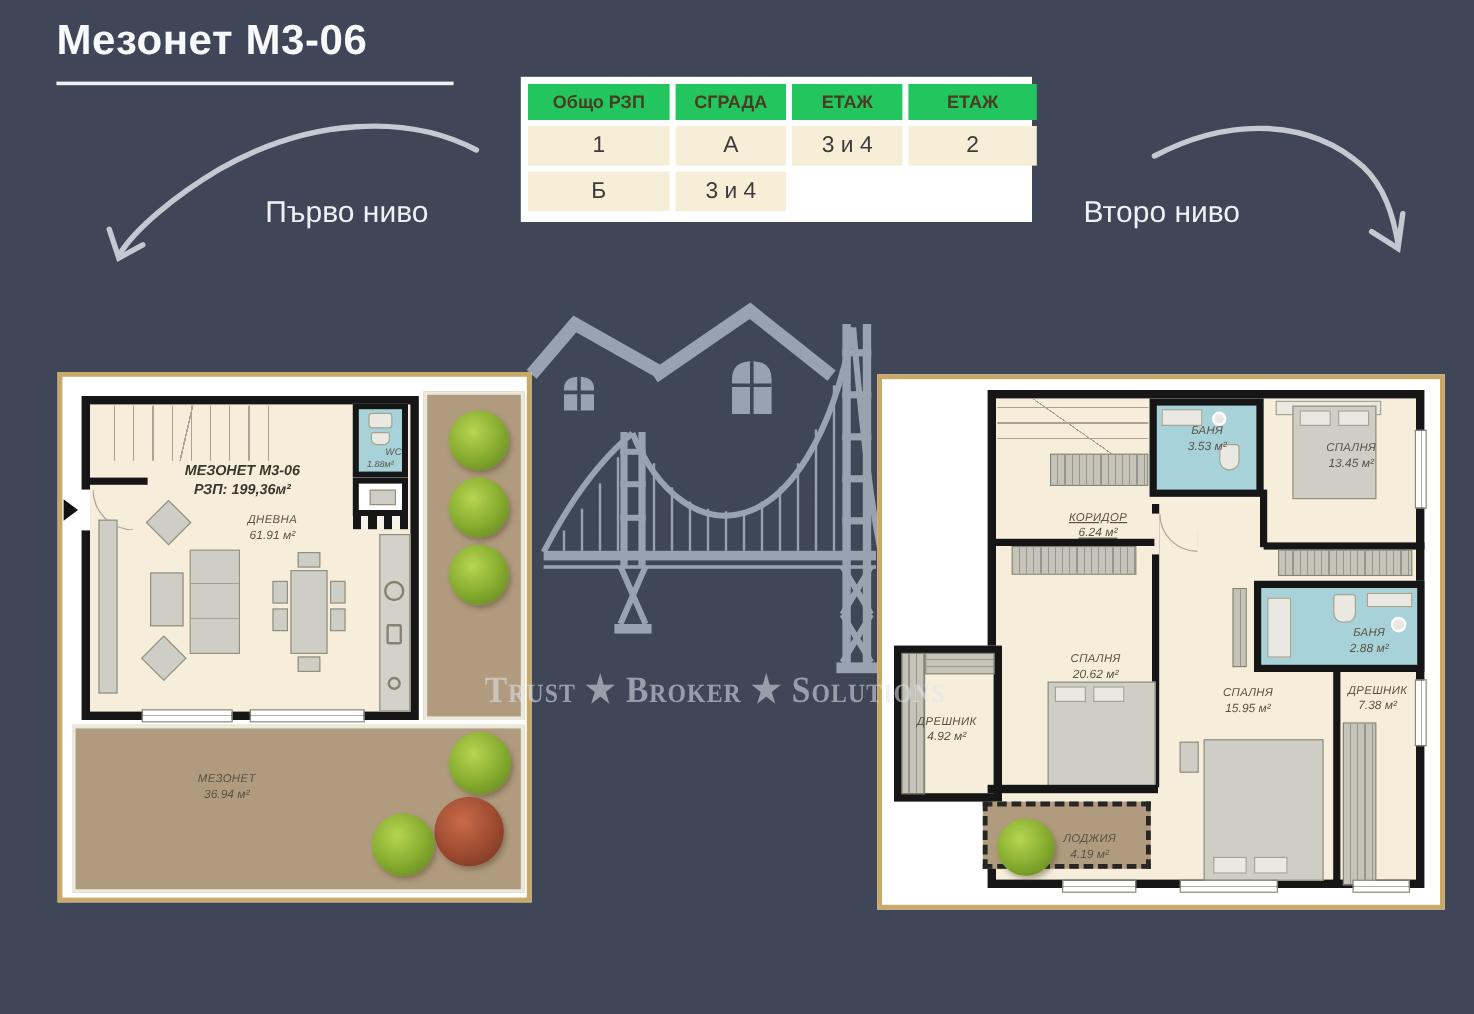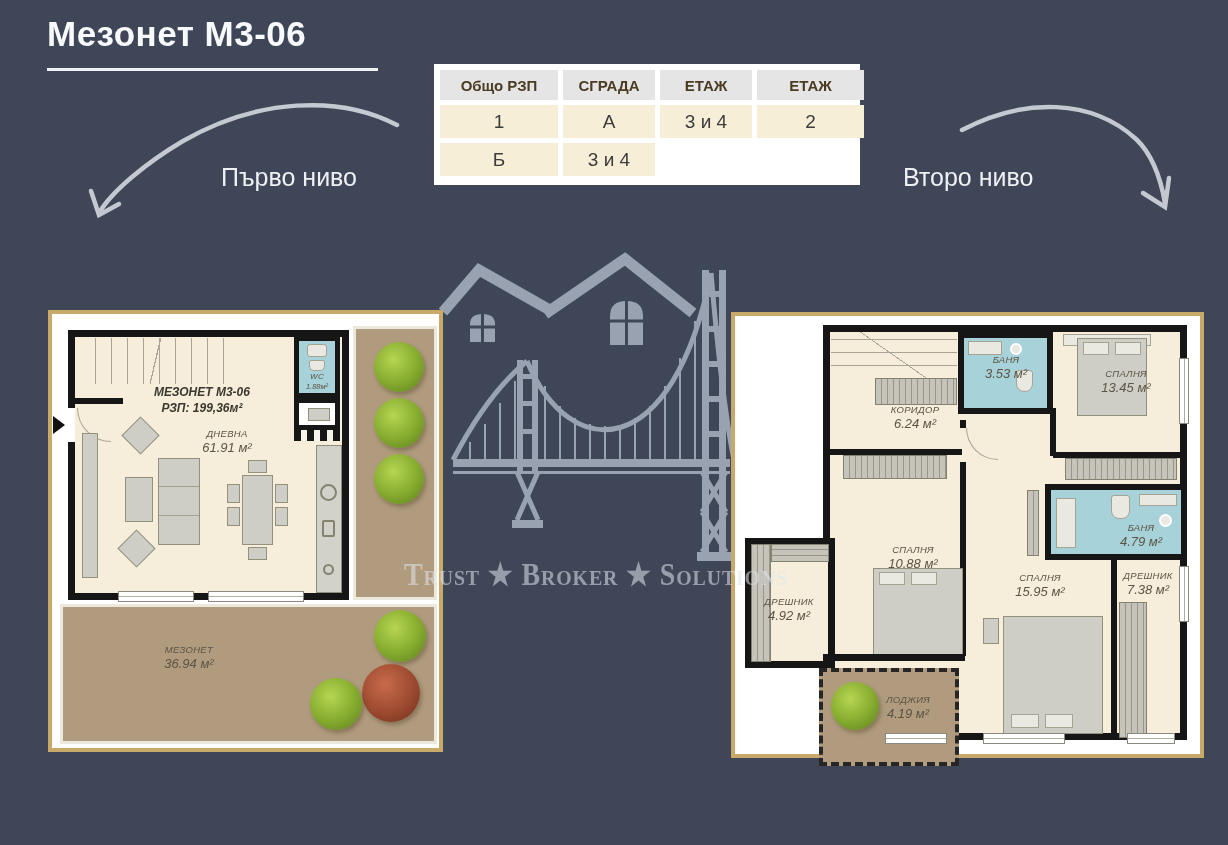--- a/index.html
+++ b/index.html
@@ -8,21 +8,21 @@
   .abs{position:absolute;box-sizing:border-box;}
 
   
   #title{left:47px;top:14px;font-size:35px;font-weight:700;color:#f7f9fb;letter-spacing:.5px;}
   #title-underline{left:47px;top:68px;width:331px;height:3px;background:#eef1f4;}
 
   
   #info-table{left:434px;top:64px;width:426px;height:121px;background:#fff;
               display:grid;grid-template-columns:118px 92px 92px 107px;
               grid-template-rows:30px 33px 33px;gap:5px;padding:6px;}
-  .th{background:#e5e5e5;color:#4a3c22;font-weight:700;font-size:15px;
+  .th{background:#22c55e;color:#4a3c22;font-weight:700;font-size:15px;
       display:flex;align-items:center;justify-content:center;}
   .td{background:#f6eed7;color:#3c3c3c;font-size:19px;
       display:flex;align-items:center;justify-content:center;}
   #total-cell{grid-column:1;grid-row:2/4;}
 
   
   .level-label{font-size:25px;color:#eef1f4;}
   #level1-label{left:221px;top:163px;}
   #level2-label{left:903px;top:163px;}
 
@@ -48,22 +48,22 @@
   .bush{border-radius:50%;background:radial-gradient(circle at 40% 35%,#b7d551,#84aa2e 55%,#5d7e1e);
         box-shadow:2px 3px 4px rgba(60,50,20,.35);}
   .bush-red{border-radius:50%;background:radial-gradient(circle at 40% 35%,#c96b4a,#9c4a30 55%,#6f2f1c);
         box-shadow:2px 3px 4px rgba(60,50,20,.35);}
   .win{background:linear-gradient(#fff 0 4px,#b0aea2 4px 5px,#fff 5px);border:1px solid #8c8a7e;}
   .winv{background:linear-gradient(90deg,#fff 0 4px,#b0aea2 4px 5px,#fff 5px);border:1px solid #8c8a7e;}
   .arc{border:1px solid #a9a596;border-top:none;border-right:none;border-radius:0 0 0 100%;}
 
   .rlabel{text-align:center;font-style:italic;color:#5a5444;line-height:1.3;pointer-events:none;}
   .rlabel .nm{display:block;font-size:9.5px;letter-spacing:.3px;}
-  .rlabel .ar{display:block;font-size:13px;}
-  .rlabel.tiny .nm{font-size:8px;}
+  .rlabel .ar{display:block;font-size:10px;}
+  .rlabel.tiny .nm{font-size:8px;text-align:right;}
   .rlabel.tiny .ar{font-size:7.5px;}
   #unit-title{text-align:center;font-style:italic;font-weight:700;color:#3a382e;
               font-size:12px;line-height:1.35;}
 
   .stairs1{background:
       repeating-linear-gradient(90deg,transparent 0 15px,#a8a596 15px 16px),
       linear-gradient(103deg,transparent 49.2%,#a8a596 49.2% 50%,transparent 50%);}
   .stairs2{background:
       repeating-linear-gradient(0deg,transparent 0 12px,#a8a596 12px 13px),
       linear-gradient(35deg,transparent 49.2%,#a8a596 49.2% 50%,transparent 50%);}
@@ -221,21 +221,21 @@
     <div class="abs bush-red" style="left:310px;top:350px;width:58px;height:58px;"></div>
     <div class="abs bush" style="left:258px;top:364px;width:52px;height:52px;"></div>
   </div>
 
   <div id="plan2" class="abs panel">
     <div class="abs cream" style="left:88px;top:9px;width:364px;height:415px;border:7px solid #161616;"></div>
     <div class="abs cream" style="left:10px;top:222px;width:90px;height:130px;border:7px solid #161616;"></div>
 
     <div class="abs stairs2" style="left:96px;top:16px;width:126px;height:46px;"></div>
     <div class="abs hatch" style="left:140px;top:62px;width:82px;height:27px;"></div>
-    <div class="abs rlabel" style="left:140px;top:88px;width:80px;">
+    <div class="abs rlabel" style="left:140px;top:110px;width:80px;text-decoration:underline;">
       <span class="nm">КОРИДОР</span>
       <span class="ar">6.24 м²</span>
     </div>
 
     <div class="abs blue" style="left:223px;top:16px;width:95px;height:82px;border:6px solid #161616;">
       <div class="abs furn-light" style="left:4px;top:3px;width:34px;height:14px;"></div>
       <div class="abs" style="left:46px;top:5px;width:12px;height:12px;border:2px solid #fff;border-radius:50%;background:#e9e8e1;"></div>
       <div class="abs furn-light" style="left:52px;top:32px;width:17px;height:22px;border-radius:3px 3px 8px 8px;"></div>
     </div>
     <div class="abs rlabel" style="left:233px;top:38px;width:76px;">
@@ -259,60 +259,60 @@
     <div class="abs cream" style="left:225px;top:112px;width:6px;height:34px;"></div>
     <div class="abs arc" style="left:231px;top:112px;width:32px;height:32px;"></div>
 
     <div class="abs wall" style="left:95px;top:133px;width:132px;height:6px;"></div>
     <div class="abs hatch" style="left:108px;top:139px;width:104px;height:24px;"></div>
     <div class="abs furn" style="left:138px;top:252px;width:90px;height:88px;"></div>
     <div class="abs furn-light" style="left:144px;top:256px;width:26px;height:13px;"></div>
     <div class="abs furn-light" style="left:176px;top:256px;width:26px;height:13px;"></div>
     <div class="abs rlabel" style="left:134px;top:228px;width:88px;">
       <span class="nm">СПАЛНЯ</span>
-      <span class="ar">10.88 м²</span>
+      <span class="ar">20.62 м²</span>
     </div>
     <div class="abs wall" style="left:88px;top:338px;width:142px;height:7px;"></div>
 
     <div class="abs hatch" style="left:16px;top:228px;width:20px;height:118px;"></div>
     <div class="abs hatch-h" style="left:36px;top:228px;width:58px;height:18px;"></div>
     <div class="abs rlabel" style="left:16px;top:280px;width:76px;">
       <span class="nm">ДРЕШНИК</span>
       <span class="ar">4.92 м²</span>
     </div>
 
     <div class="abs blue" style="left:310px;top:168px;width:142px;height:76px;border:6px solid #161616;">
       <div class="abs furn-light" style="left:5px;top:8px;width:20px;height:50px;"></div>
       <div class="abs furn-light" style="left:60px;top:5px;width:19px;height:24px;border-radius:3px 3px 8px 8px;"></div>
       <div class="abs furn-light" style="left:88px;top:4px;width:38px;height:12px;"></div>
       <div class="abs" style="left:108px;top:24px;width:13px;height:13px;border:2px solid #fff;border-radius:50%;background:#e9e8e1;"></div>
     </div>
     <div class="abs rlabel" style="left:368px;top:206px;width:76px;">
       <span class="nm">БАНЯ</span>
-      <span class="ar">4.79 м²</span>
+      <span class="ar">2.88 м²</span>
     </div>
 
     <div class="abs hatch" style="left:292px;top:174px;width:12px;height:66px;"></div>
     <div class="abs furn" style="left:268px;top:300px;width:100px;height:118px;"></div>
     <div class="abs furn-light" style="left:276px;top:398px;width:28px;height:14px;"></div>
     <div class="abs furn-light" style="left:310px;top:398px;width:28px;height:14px;"></div>
     <div class="abs furn" style="left:248px;top:302px;width:16px;height:26px;"></div>
     <div class="abs rlabel" style="left:260px;top:256px;width:90px;">
       <span class="nm">СПАЛНЯ</span>
       <span class="ar">15.95 м²</span>
     </div>
 
     <div class="abs wall" style="left:376px;top:244px;width:6px;height:180px;"></div>
     <div class="abs hatch" style="left:384px;top:286px;width:28px;height:136px;"></div>
     <div class="abs rlabel" style="left:380px;top:254px;width:66px;">
       <span class="nm">ДРЕШНИК</span>
       <span class="ar">7.38 м²</span>
     </div>
 
-    <div class="abs tan" style="left:84px;top:352px;width:140px;height:98px;border:4px dashed #262626;padding-left:16px;">
+    <div class="abs tan" style="left:84px;top:352px;width:140px;height:56px;border:4px dashed #262626;padding-left:16px;">
       <div class="abs bush" style="left:8px;top:10px;width:48px;height:48px;"></div>
       <div class="abs rlabel" style="left:42px;top:22px;width:86px;">
         <span class="nm">ЛОДЖИЯ</span>
         <span class="ar">4.19 м²</span>
       </div>
     </div>
 
     <div class="abs win" style="left:150px;top:417px;width:62px;height:11px;"></div>
     <div class="abs win" style="left:248px;top:417px;width:82px;height:11px;"></div>
     <div class="abs win" style="left:392px;top:417px;width:48px;height:11px;"></div>

